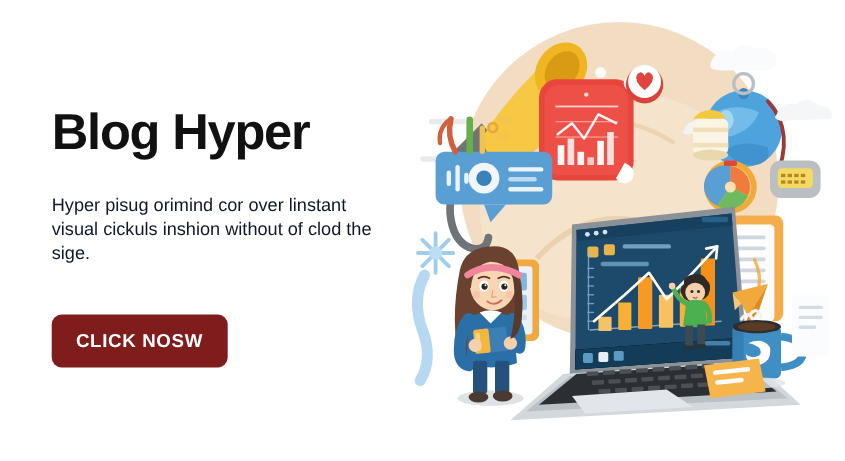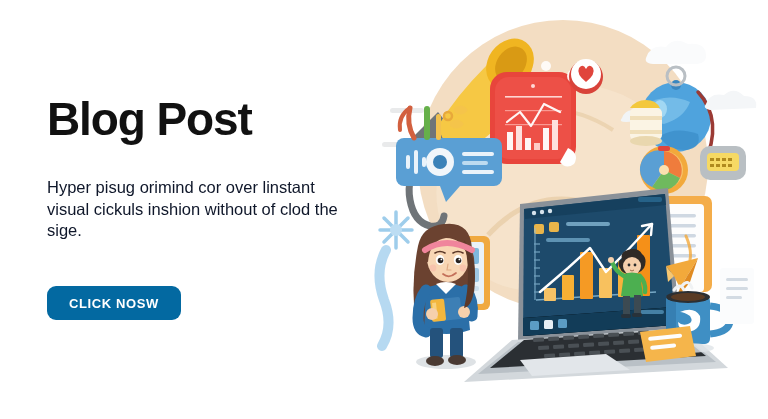--- a/index.html
+++ b/index.html
@@ -38,27 +38,27 @@
     padding-top:34px;
     font-size:16.5px;
     line-height:1.32;
     color:#0f172a;
     font-weight:400;
     width:292px;
   }
   .cta{
     position:absolute;
     left:47px; top:286px;
-    background:#0369a1;
+    background:#7f1d1d;
     color:#ffffff;
     border:none;
     border-radius:9px;
     padding:0 22px;
-    height:34px;
-    font-size:13px;
+    height:48px;
+    font-size:17px;
     font-weight:700;
     letter-spacing:0.6px;
     font-family:"Liberation Sans","DejaVu Sans",sans-serif;
     cursor:pointer;
     display:flex;align-items:center;justify-content:center;
   }
 
   
   .art{
     position:absolute;
@@ -66,21 +66,21 @@
     width:400px; height:419px;
   }
   .art svg{display:block;}
 </style>
 </head>
 <body>
 
 <div class="banner">
 
   <div class="copy">
-    <h1 class="headline">Blog Post</h1>
+    <h1 class="headline">Blog Hyper</h1>
     <p class="subcopy">Hyper pisug orimind cor over linstant visual cickuls inshion without of clod the sige.</p>
   </div>
 
   <button class="cta">CLICK NOSW</button>
 
   <div class="art">
     <svg width="400" height="419" viewBox="0 0 400 419" xmlns="http://www.w3.org/2000/svg">
 
       <g>
         <circle cx="195" cy="165" r="145" fill="#f3ddc2"></circle>

